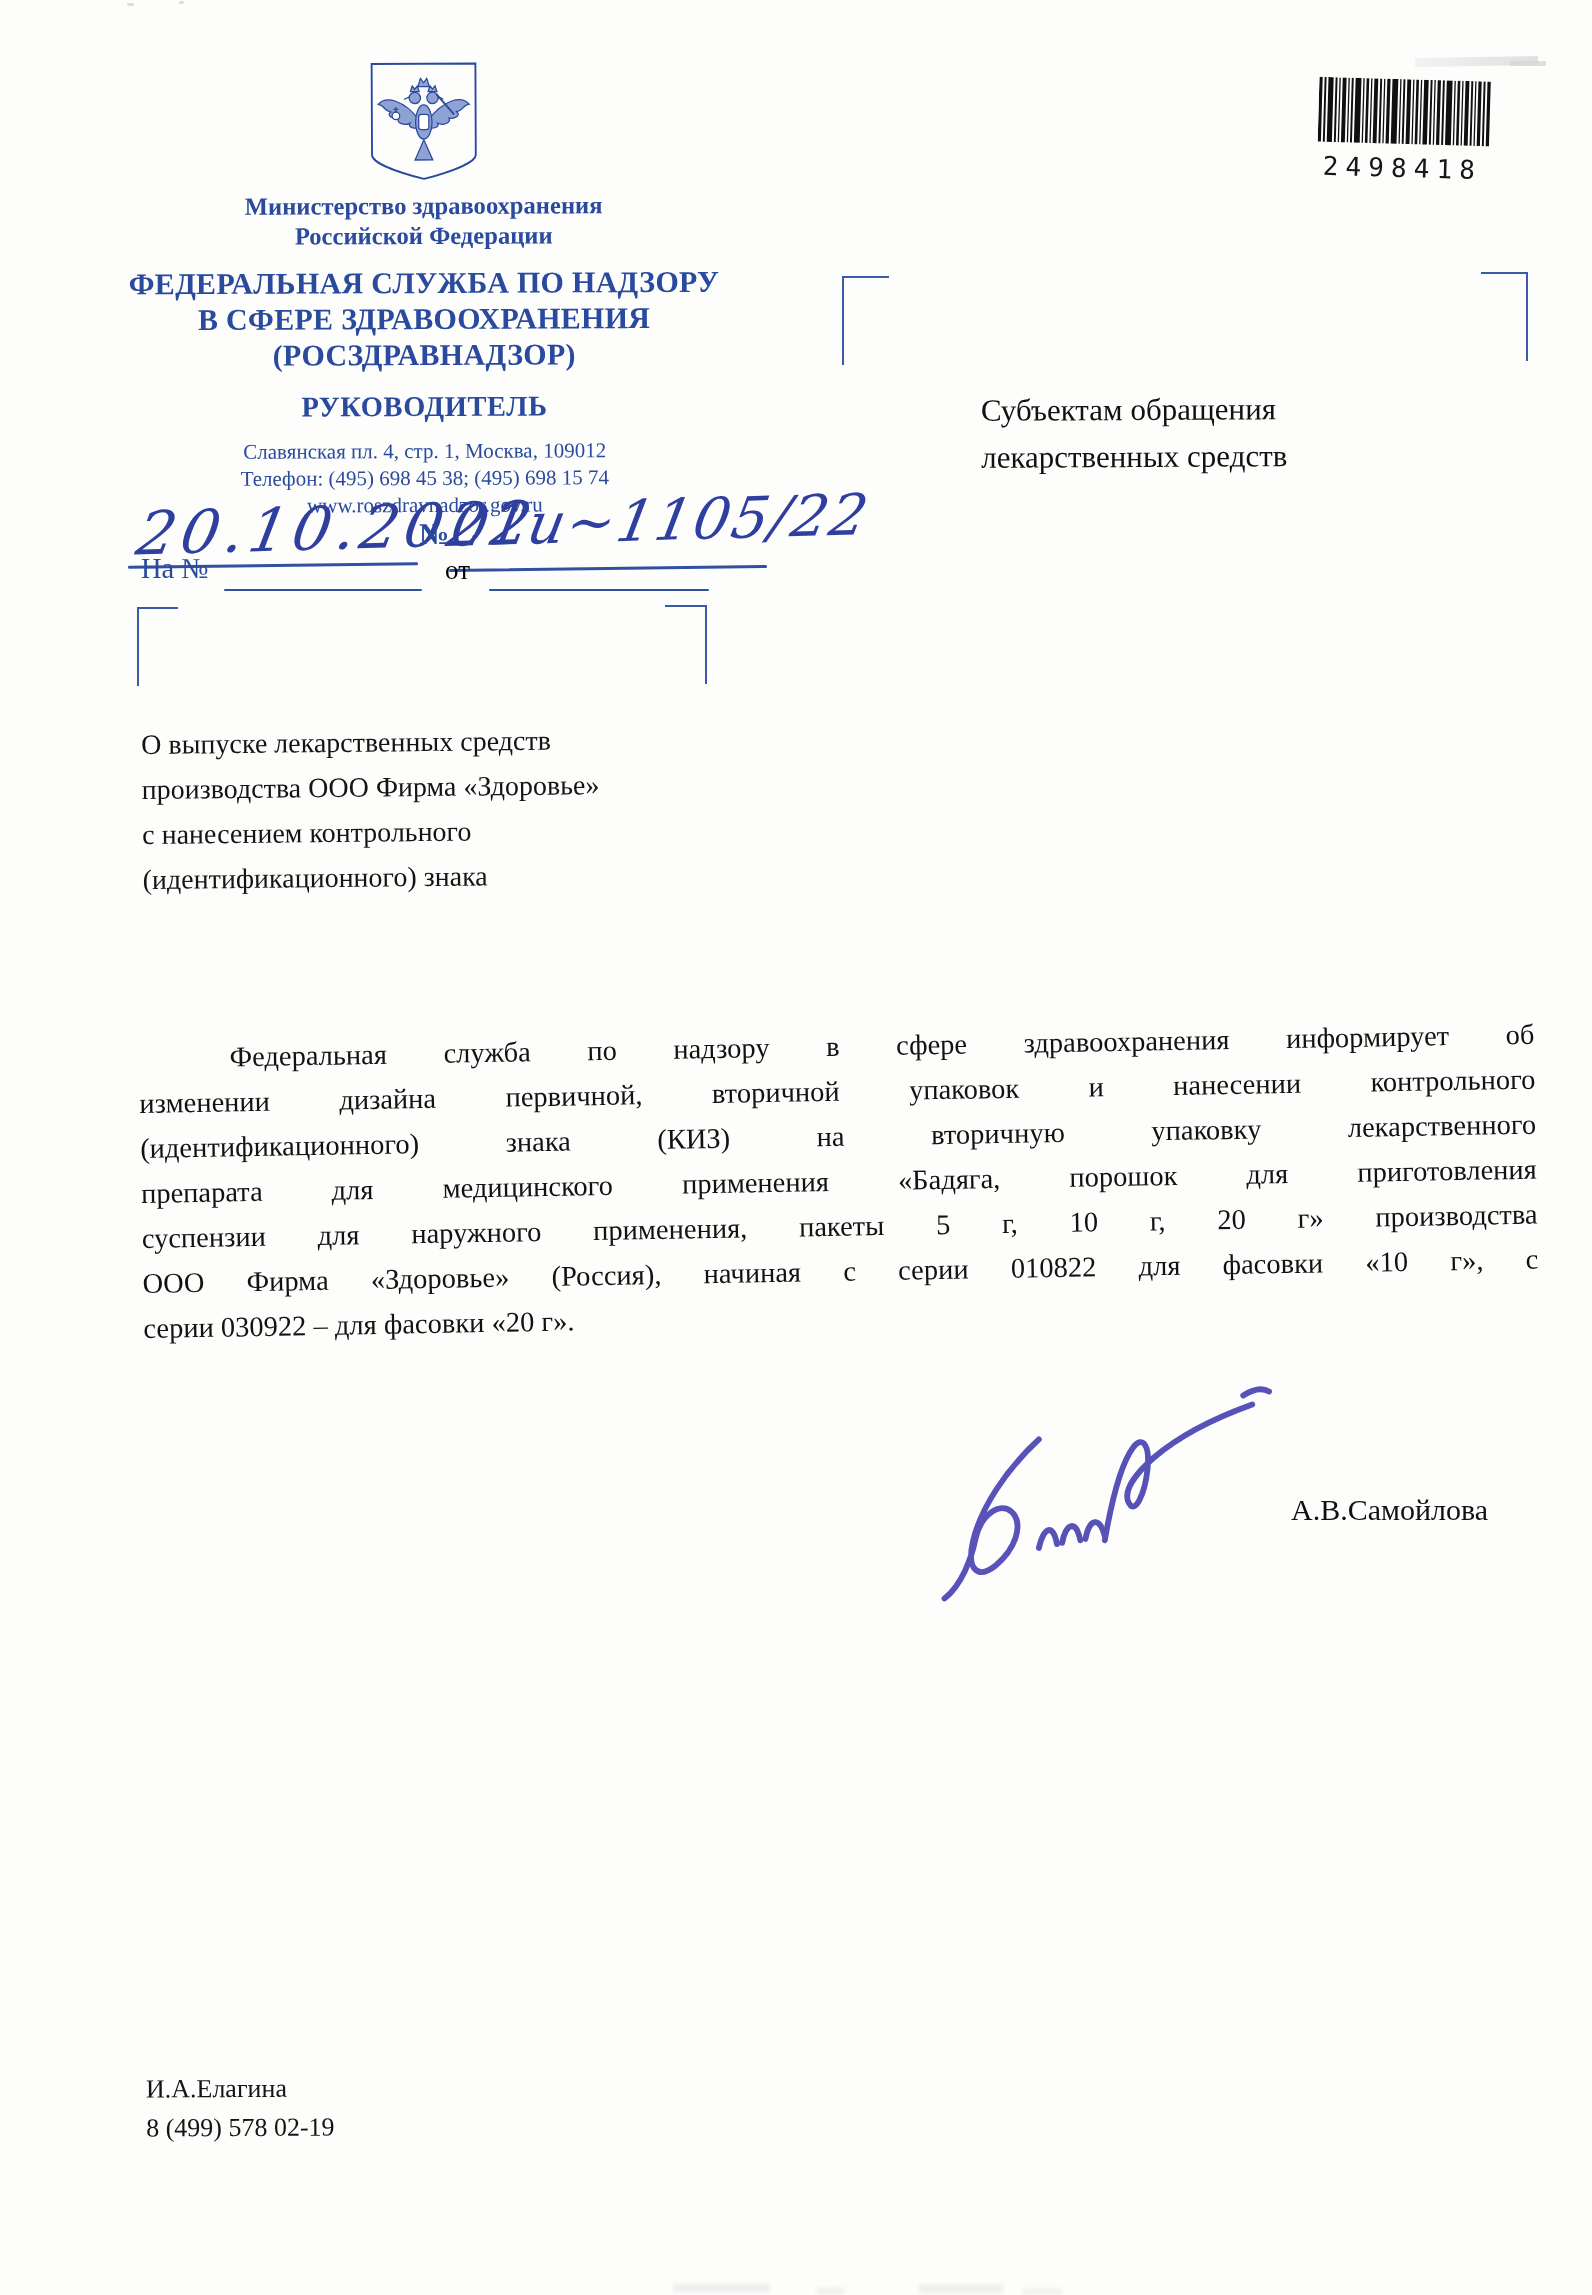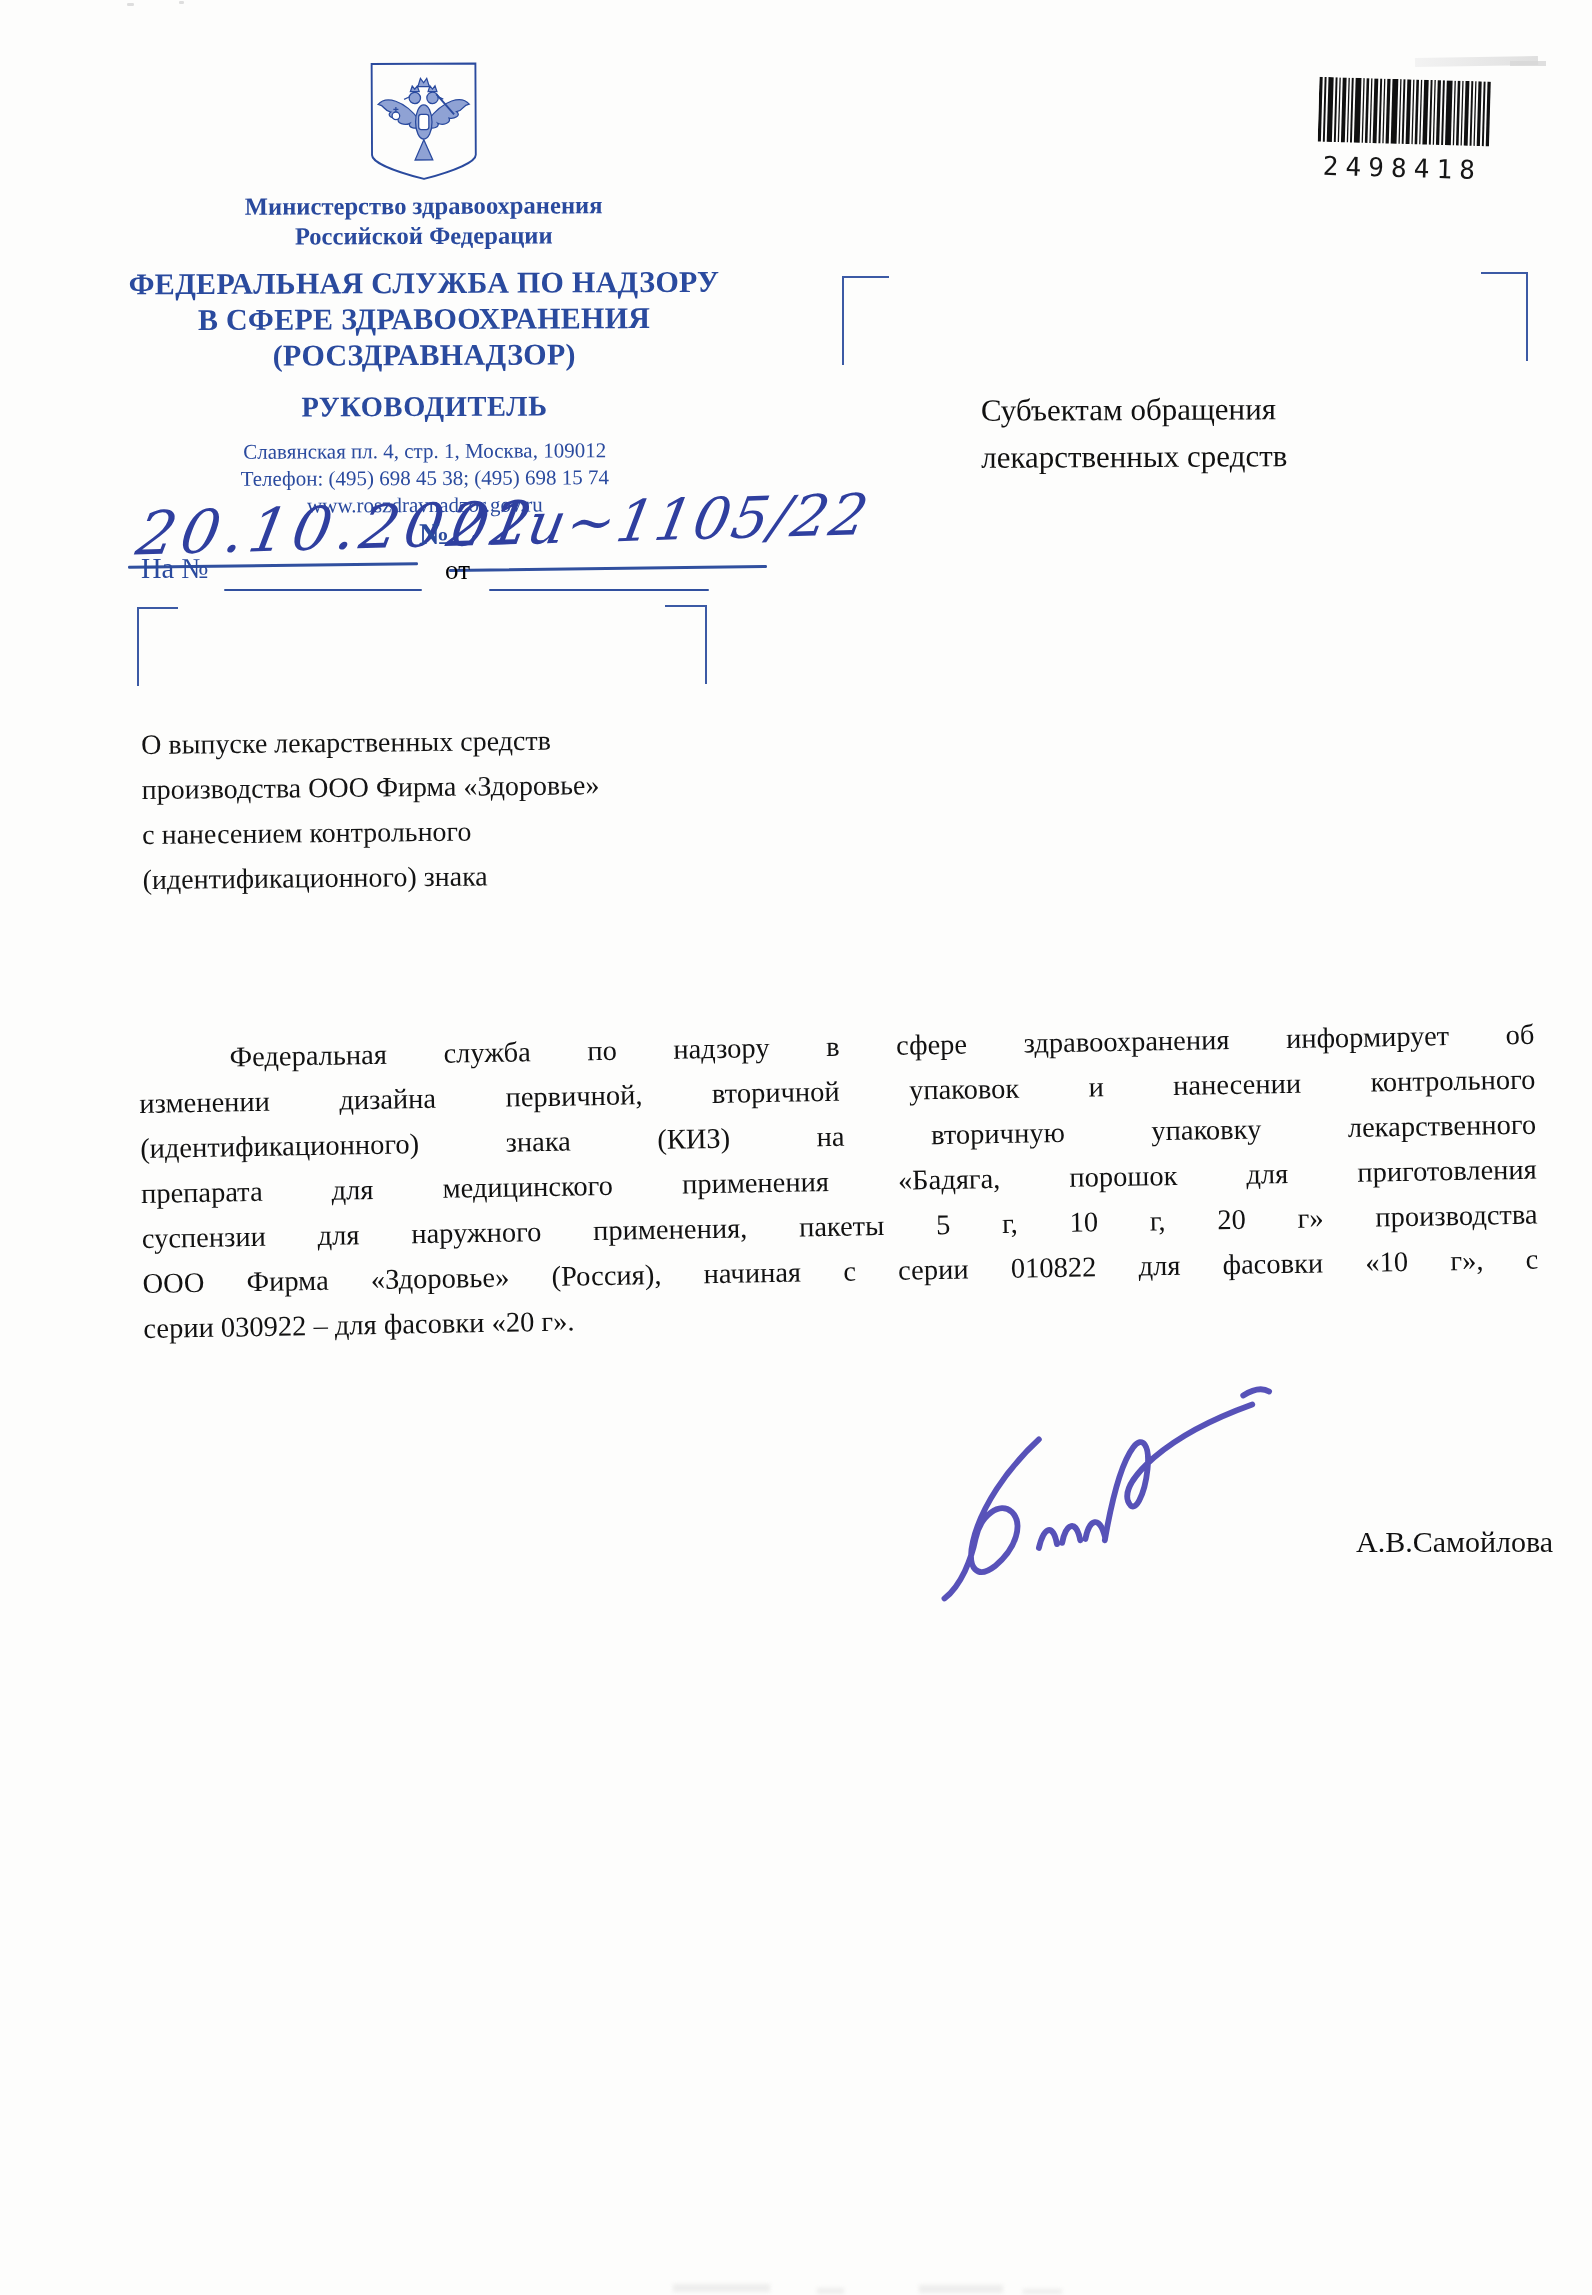--- a/index.html
+++ b/index.html
@@ -61,22 +61,22 @@
     position:absolute;left:141px;top:1036px;width:1396px;
     font-size:28.5px;line-height:45px;color:#121212;
     transform:rotate(-1deg);transform-origin:0 50%;
   }
   .body-line{text-align:justify;text-align-last:justify;}
   .body-line.first{text-indent:91px;}
   .body-line.last{text-align-last:left;}
   
   .signature-svg{position:absolute;left:916px;top:1385px;}
   .signer-name{
-    position:absolute;left:1356px;top:1493px;
-    font-size:30px;color:#111;margin-top:32px;
+    position:absolute;left:1291px;top:1493px;
+    font-size:30px;color:#111;
   }
   
   .executor{
     position:absolute;left:146px;top:2069px;
     font-size:26px;line-height:39px;color:#141414;
     transform:rotate(-0.3deg);
   }
   
   .barcode{
     position:absolute;left:1313px;top:79px;width:181px;
@@ -241,20 +241,24 @@
   <svg class="signature-svg" width="388" height="220" viewBox="0 0 600 340">
     <g fill="none" stroke="#4f49b5" stroke-width="9" stroke-linecap="round" opacity="0.95">
       <path d="M190 84 C140 130 100 190 88 242 C78 286 96 300 122 280 C156 252 166 214 148 196 C130 180 100 200 92 238 C86 268 70 310 44 330"></path>
       <path d="M190 252 C198 218 212 214 218 246 M226 244 C232 212 248 208 254 240 M262 238 C268 206 284 202 292 234"></path>
       <path d="M292 240 C304 170 318 120 336 96 C350 78 362 92 358 130 C354 168 338 204 328 180 C322 164 336 140 368 112 C410 76 470 48 520 30"></path>
       <path d="M506 16 C522 6 536 4 546 10"></path>
     </g>
   </svg>
   <div class="signer-name">А.В.Самойлова</div>
 
+  <div class="executor">
+    <div>И.А.Елагина</div>
+    <div>8 (499) 578 02-19</div>
+  </div>
 
   <div class="ghost" style="left:673px;top:2284px;width:97px;height:8.4px;"></div>
   <div class="ghost" style="left:817px;top:2288px;width:27px;height:5.8px;"></div>
   <div class="ghost" style="left:919px;top:2285px;width:84px;height:8.4px;"></div>
   <div class="ghost" style="left:1023px;top:2289px;width:39px;height:5.2px;"></div>
 
 </div>
 
 
 </body></html>

